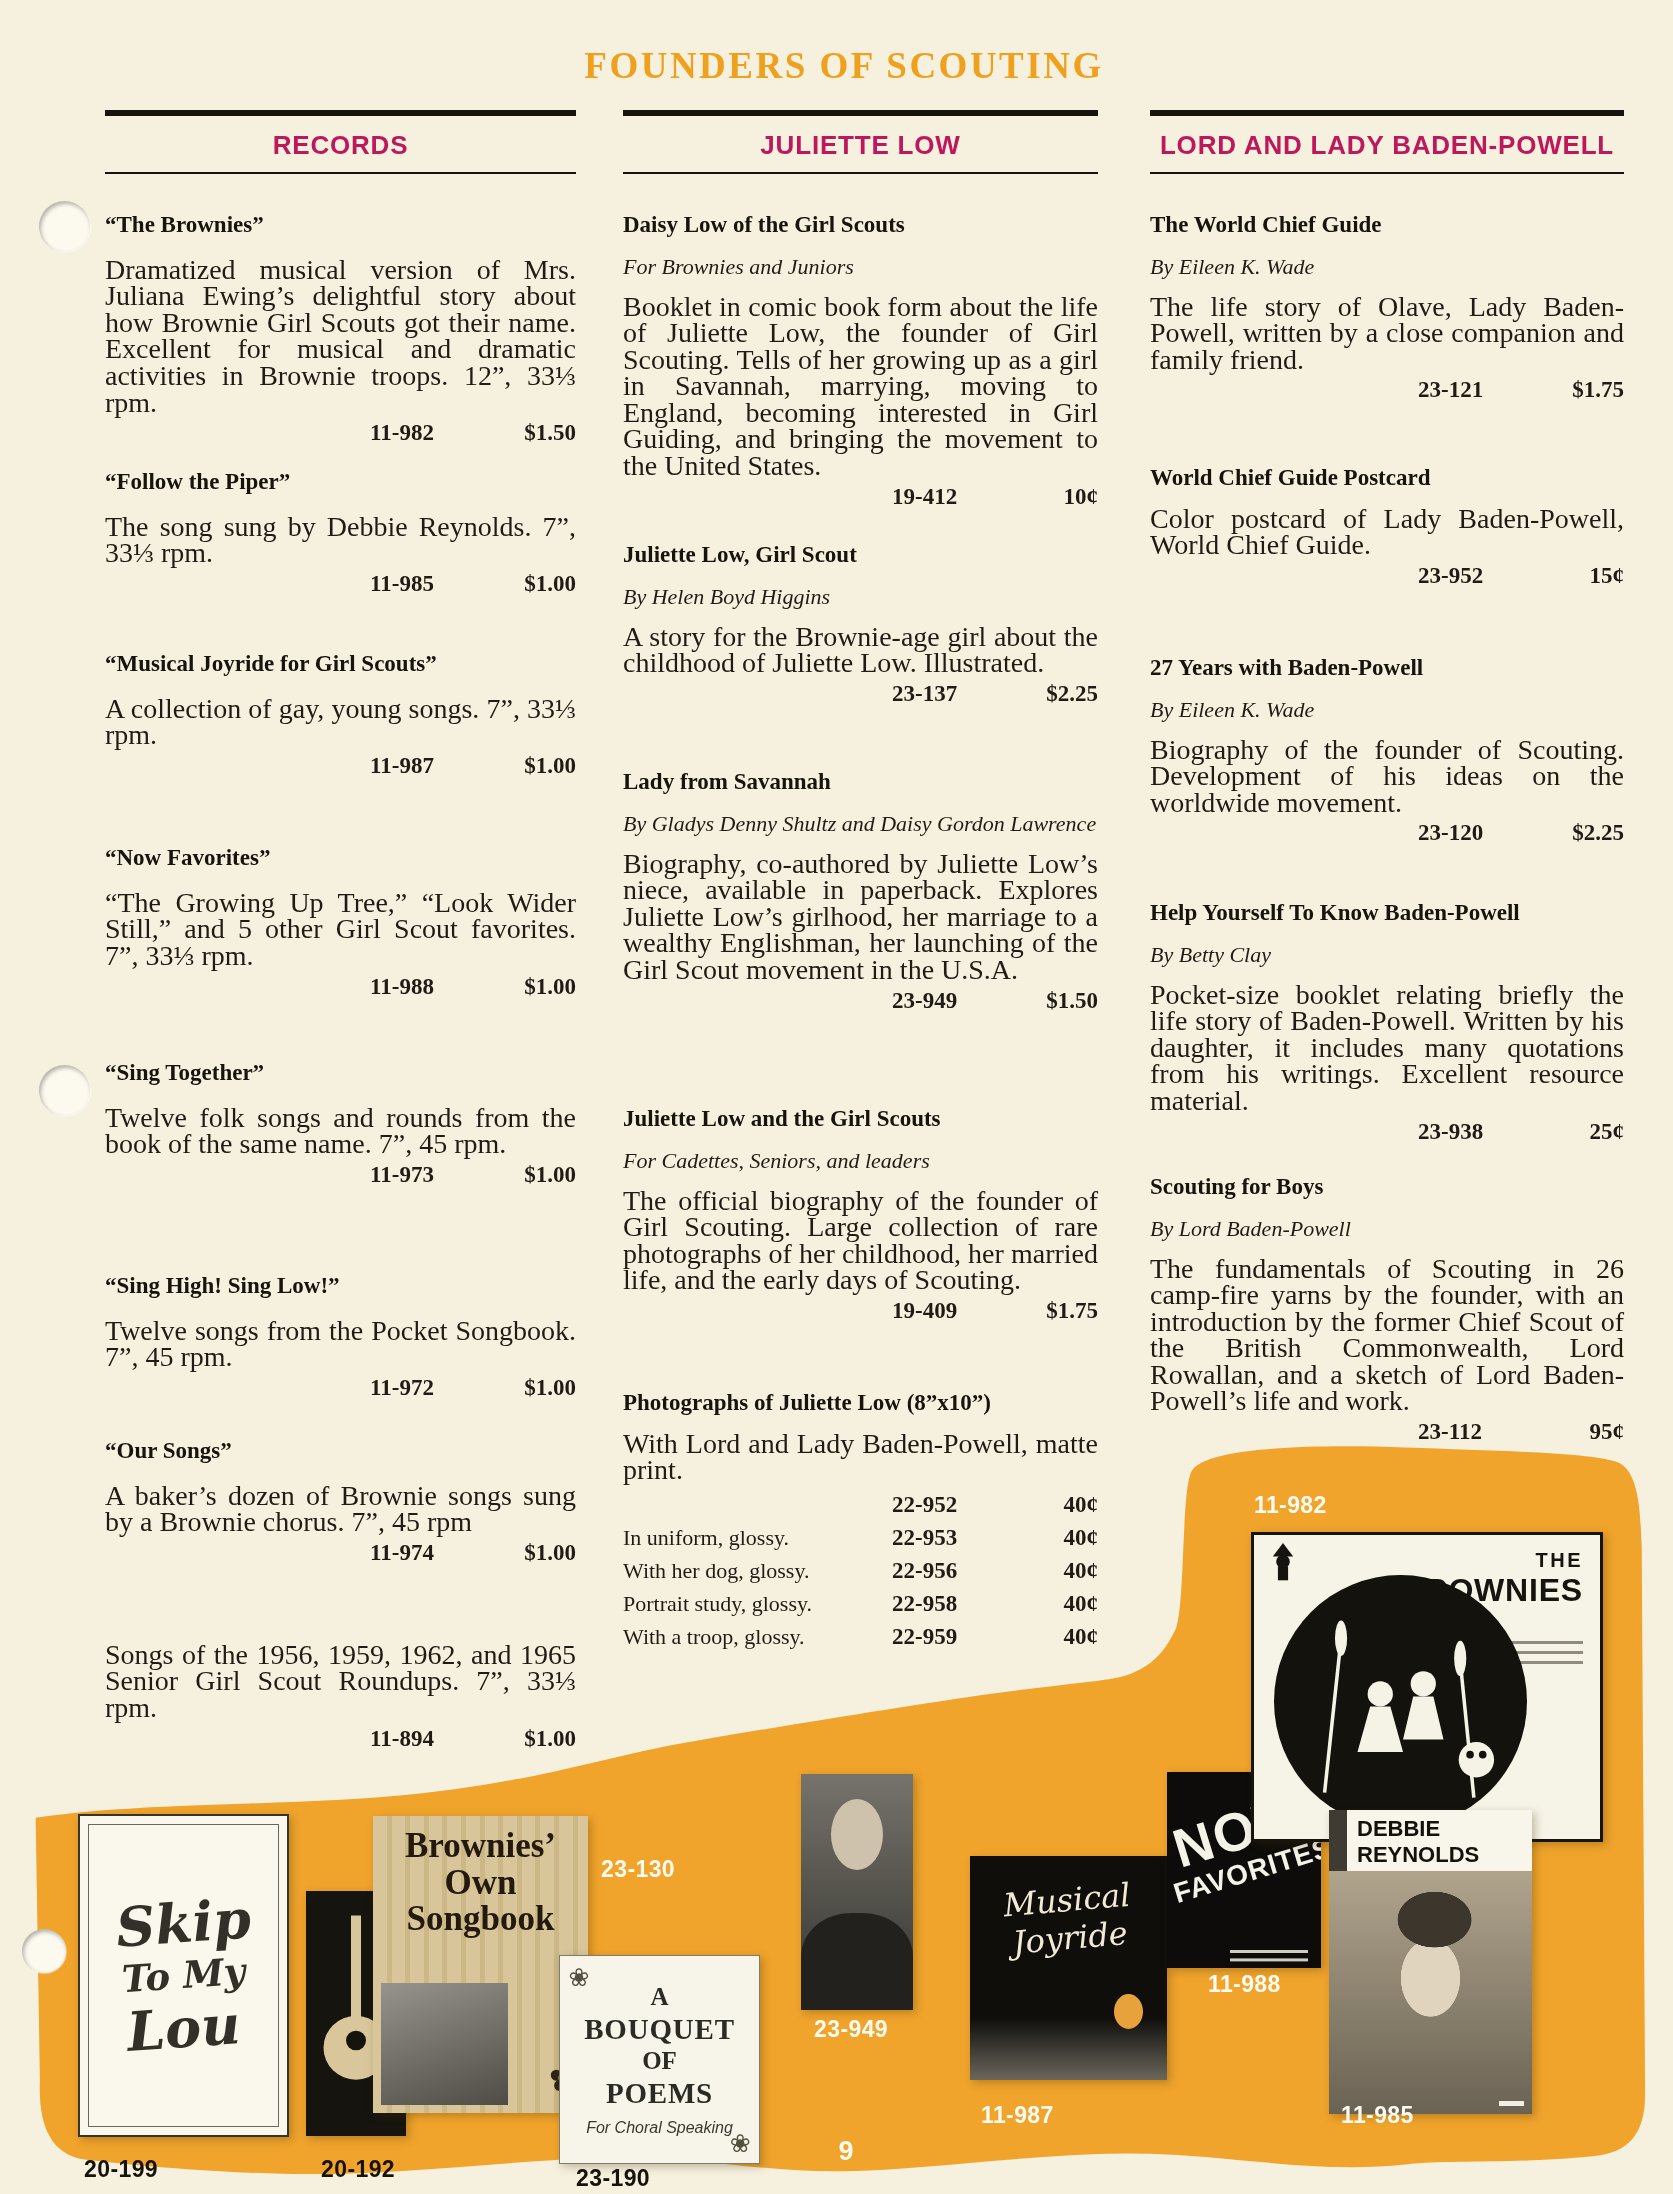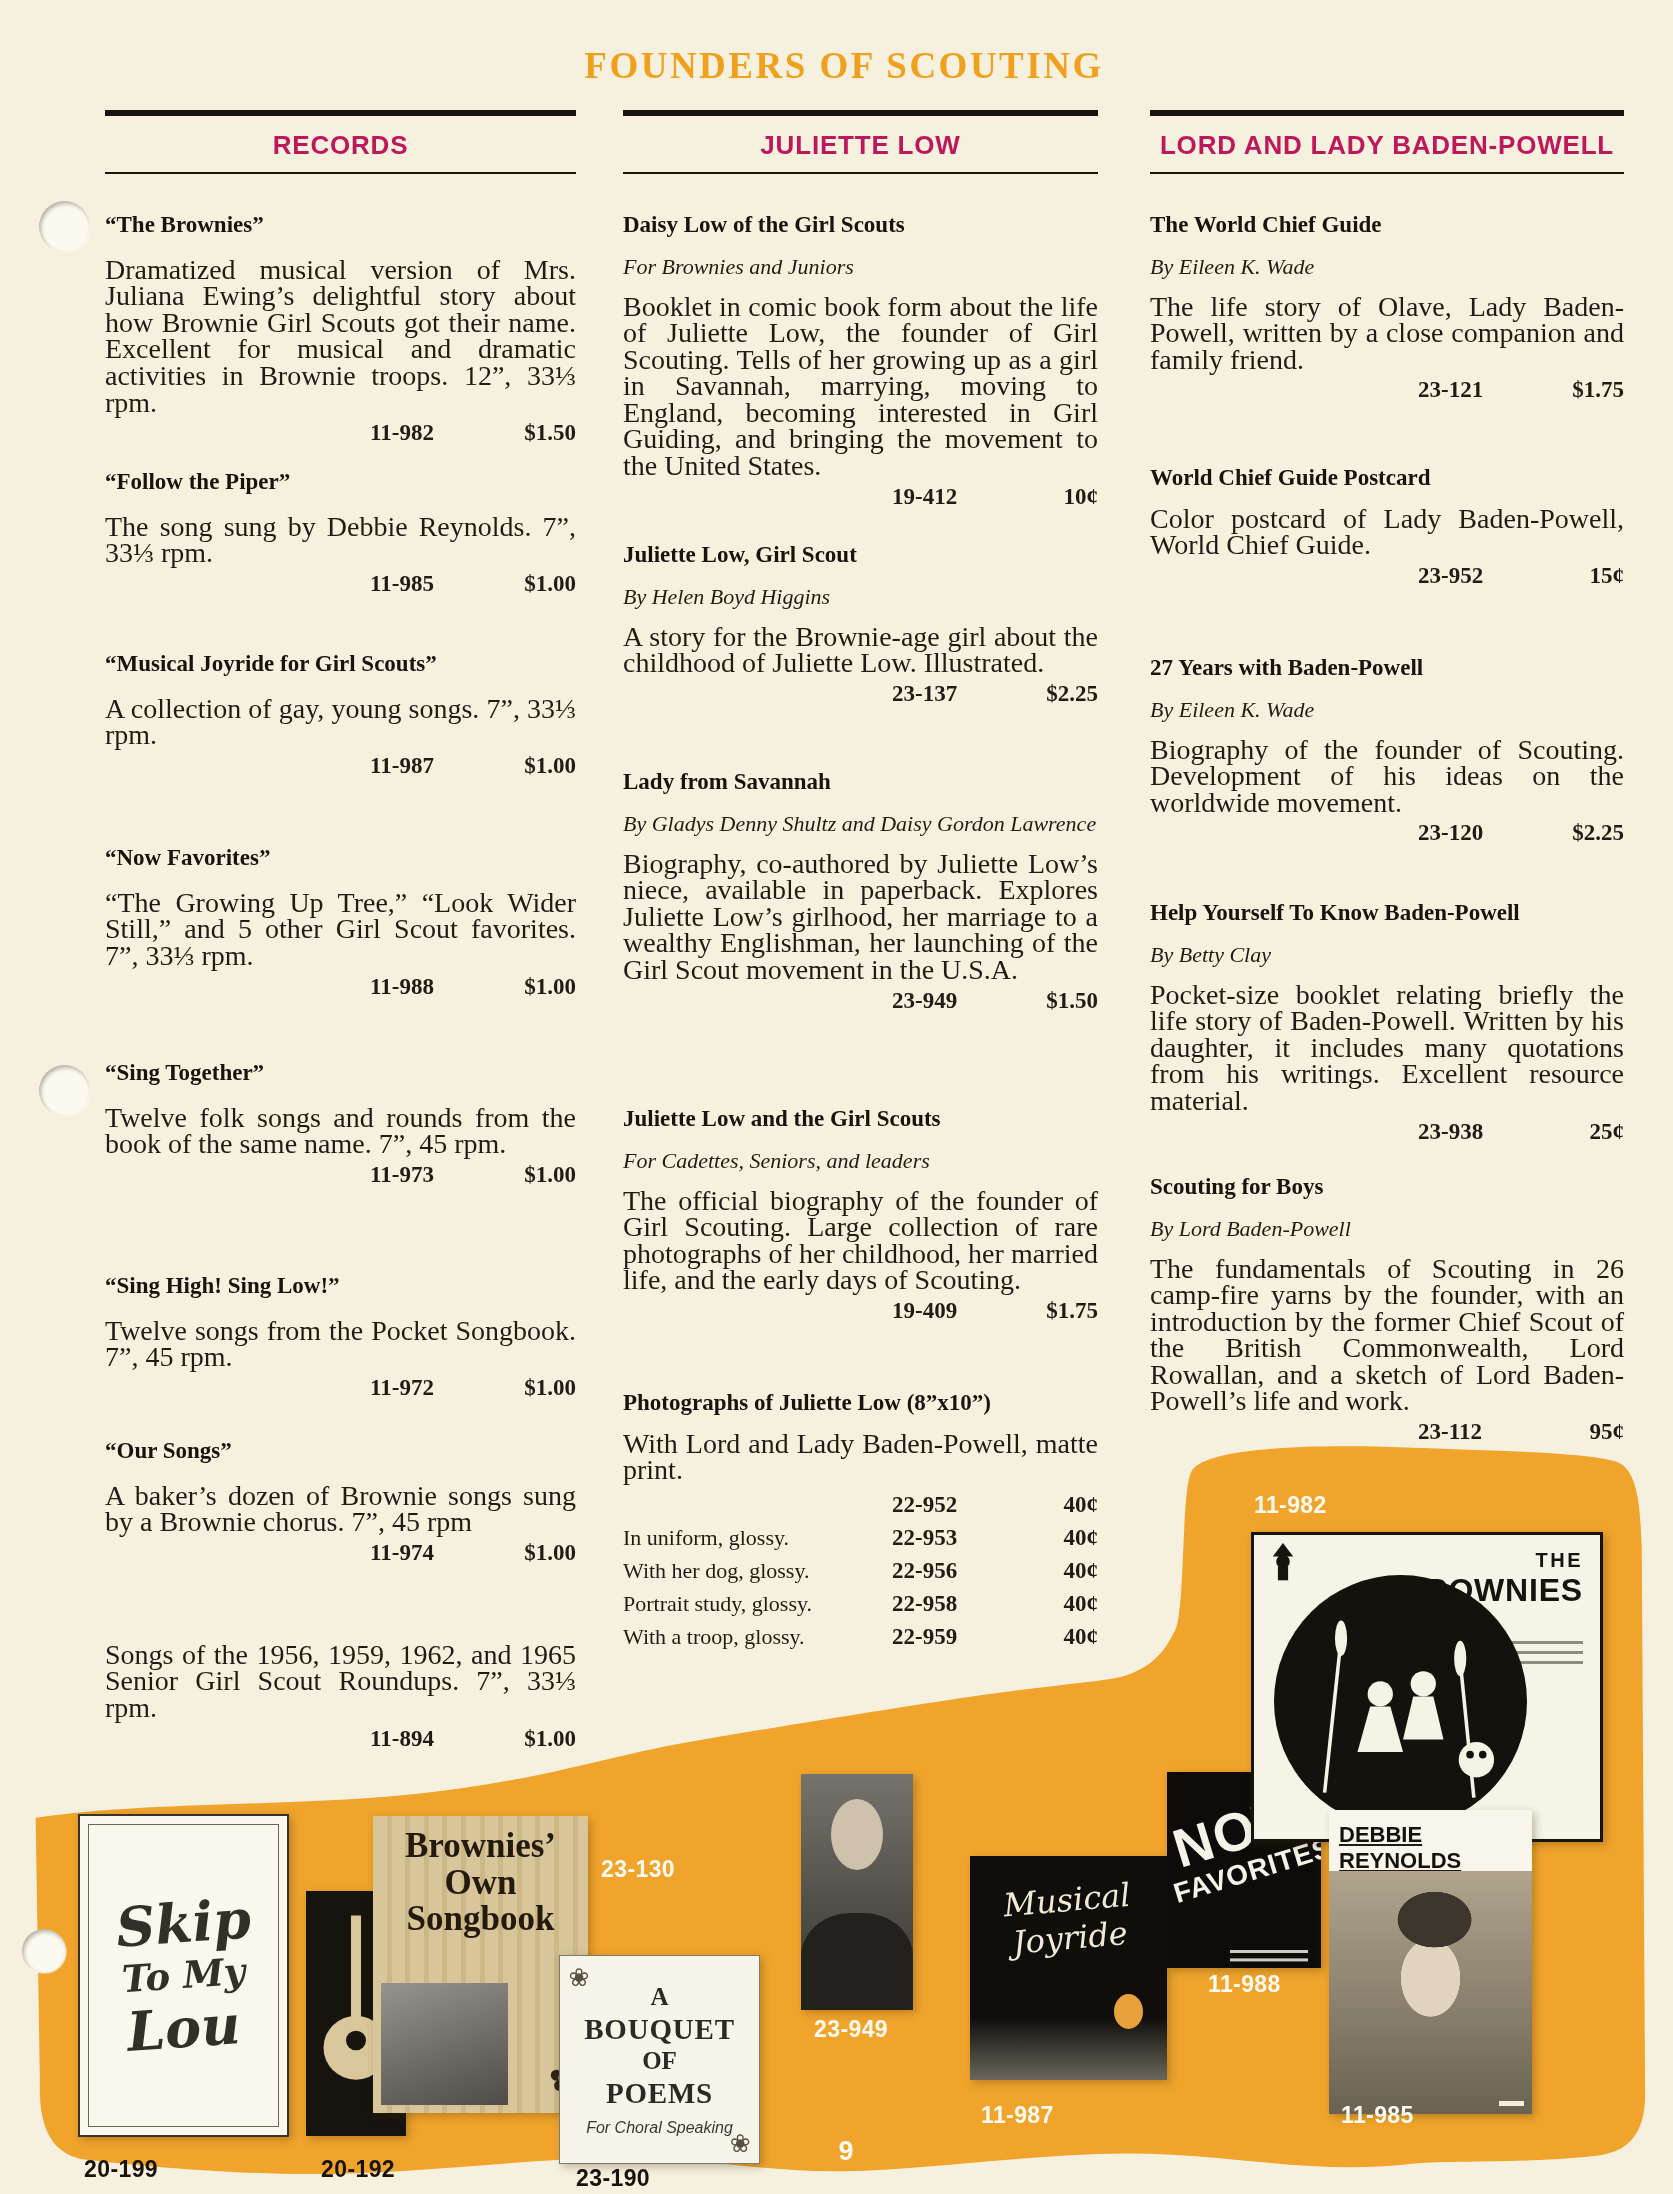--- a/index.html
+++ b/index.html
@@ -118,21 +118,21 @@
   #brownies-cover { background:#f6f3e7; border:3.4px solid #16140f; }
   .br-title { position:absolute; top:13.5px; right:17px; text-align:right; color:#16140f; }
   .br-the { font-size:20px; font-weight:bold; letter-spacing:2.5px; }
   .br-name { font-size:32px; font-weight:bold; letter-spacing:0.8px; }
   .br-credits { position:absolute; top:106px; right:17px; width:127px; height:3.4px;
     background:#8f8b80; box-shadow:0 10px 0 #8f8b80, 0 20px 0 #8f8b80; }
   .br-circle { position:absolute; left:20px; top:40px; width:253px; height:253px; }
   .br-sprite { position:absolute; left:11.8px; top:8.4px; }
 
   #reynolds-cover { background:#3f3b33; }
-  .ry-band { position:absolute; top:0; left:0; right:0; height:61px; background:#f8f5ea; padding:12px 10px 0;text-decoration:underline; }
+  .ry-band { position:absolute; top:0; left:18px; right:0; height:61px; background:#f8f5ea; padding:6px 10px 0; }
   .ry-name { font-weight:bold; font-size:22px; color:#14120d; }
   .ry-sub { font-size:12.7px; color:#b35c1e; margin-top:2.5px; }
   .ry-photo { position:absolute; top:61px; left:0; right:0; bottom:0;
     background:
       radial-gradient(ellipse 61px 46px at 52% 20%, #3c362c 0 60%, rgba(0,0,0,0) 61%),
       radial-gradient(ellipse 49px 64px at 50% 44%, #e0d4bf 0 60%, rgba(0,0,0,0) 61%),
       linear-gradient(#b0a48d,#6a6253); }
   .ry-mark { position:absolute; right:8.4px; bottom:8.4px; width:25px; height:4.2px; background:#f3efe3; }
 
   

